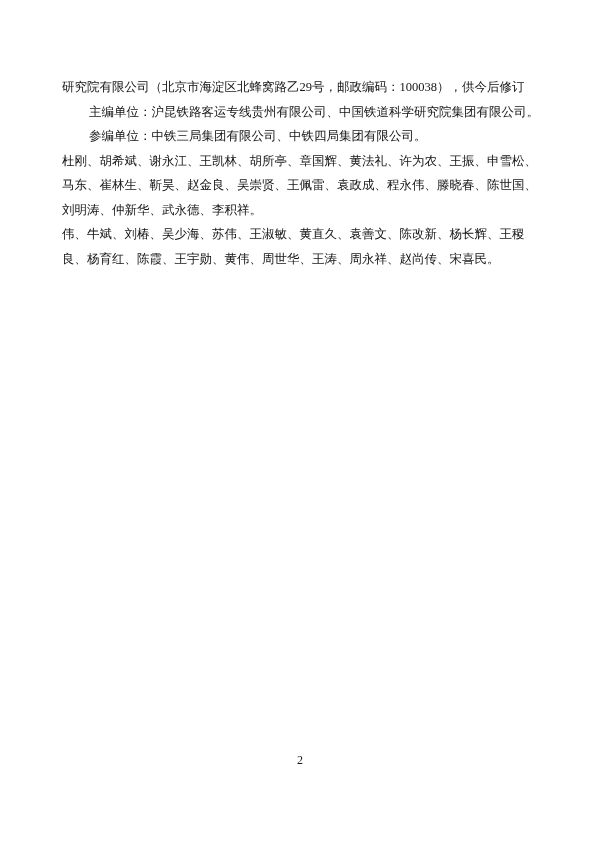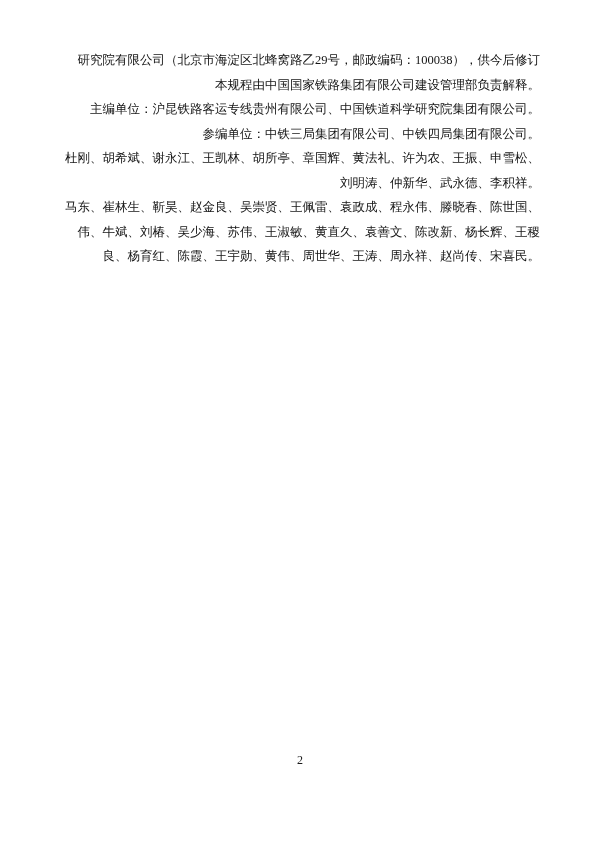--- a/index.html
+++ b/index.html
@@ -11,23 +11,22 @@
     position: relative;
     width: 600px;
     height: 848px;
     background: #ffffff;
     overflow: hidden;
     font-family: "Liberation Serif", serif;
   }
   .content {
     position: absolute;
     left: 62px;
-    top: 48px;
+    top: 75px;
     width: 478px;
-    text-align: right;
   }
   .line {
     font-size: 12.5px;
     line-height: 24.5px;
     height: 24.5px;
     white-space: nowrap;
     color: #141414;
     font-weight: 500;
   }
   .indent {
@@ -42,23 +41,22 @@
     font-size: 12px;
     color: #1a1a1a;
   }
 </style>
 </head>
 <body>
 
 <div class="page">
   <div class="content">
     <div class="line">研究院有限公司（北京市海淀区北蜂窝路乙29号，邮政编码：100038），供今后修订</div>
-    <div class="line indent">本规程由中国国家铁路集团有限公司建设管理部负责解释。</div>
     <div class="line indent">主编单位：沪昆铁路客运专线贵州有限公司、中国铁道科学研究院集团有限公司。</div>
     <div class="line indent">参编单位：中铁三局集团有限公司、中铁四局集团有限公司。</div>
     <div class="line">杜刚、胡希斌、谢永江、王凯林、胡所亭、章国辉、黄法礼、许为农、王振、申雪松、</div>
+    <div class="line">马东、崔林生、靳昊、赵金良、吴崇贤、王佩雷、袁政成、程永伟、滕晓春、陈世国、</div>
     <div class="line">刘明涛、仲新华、武永德、李积祥。</div>
-    <div class="line">马东、崔林生、靳昊、赵金良、吴崇贤、王佩雷、袁政成、程永伟、滕晓春、陈世国、</div>
     <div class="line">伟、牛斌、刘椿、吴少海、苏伟、王淑敏、黄直久、袁善文、陈改新、杨长辉、王稷</div>
     <div class="line">良、杨育红、陈霞、王宇勋、黄伟、周世华、王涛、周永祥、赵尚传、宋喜民。</div>
   </div>
   <div class="page-num">2</div>
 </div>
 
 </body></html>

